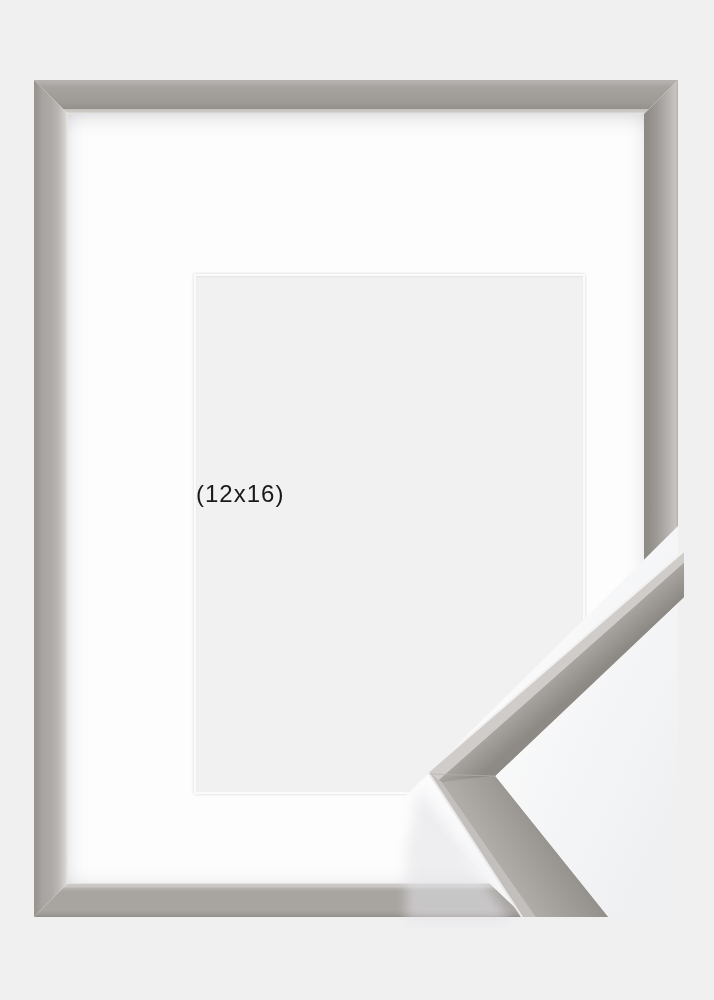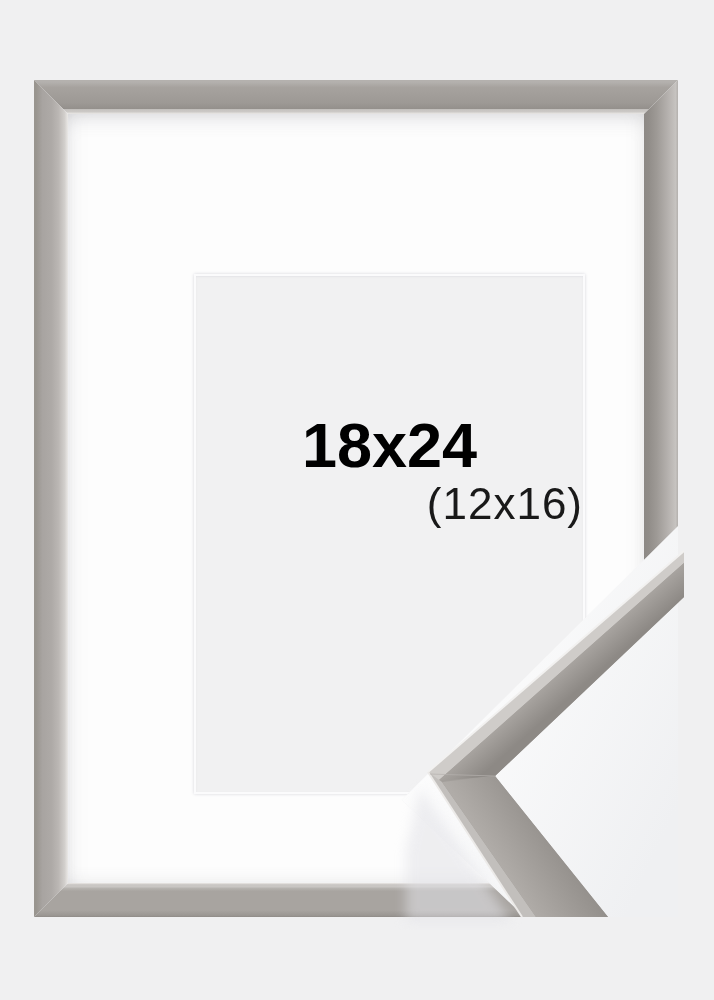--- a/index.html
+++ b/index.html
@@ -78,22 +78,22 @@
   }
   .size-main {
     position: absolute; top: 138px; left: 0; width: 100%;
     text-align: center;
     font-size: 63px; font-weight: 700; line-height: 1;
     letter-spacing: 0；
     color: #121212;
   }
   .size-sub {
     position: absolute; top: 206px; left: 0; width: 100%;
-    text-align: right;
-    font-size: 44px; font-weight: 400; line-height: 1;
+    text-align: left;
+    font-size: 24px; font-weight: 400; line-height: 1;
     letter-spacing: 1px;
     color: #191919;
   }
   
   .corner-svg {
     position: absolute; left: 390px; top: 520px;
     width: 324px; height: 410px;
   }
   .soft-shadow { filter: blur(6px); }
 </style>
@@ -106,21 +106,20 @@
     <div class="notch"></div>
 
     <div class="photo-clip">
       <div class="rail rail-top"></div>
       <div class="rail rail-left"></div>
       <div class="rail rail-right"></div>
       <div class="rail rail-bottom"></div>
 
       <div class="mat">
         <div class="aperture">
-          <div class="size-main">18x24</div>
           <div class="size-sub">(12x16)</div>
         </div>
       </div>
     </div>
   </div>
 
   <svg class="corner-svg" viewBox="0 0 324 410" xmlns="http://www.w3.org/2000/svg">
     <defs>
       <linearGradient id="gu" gradientUnits="userSpaceOnUse" x1="165" y1="144" x2="188" y2="170">
         <stop offset="0" stop-color="#b2aeaa"></stop>

